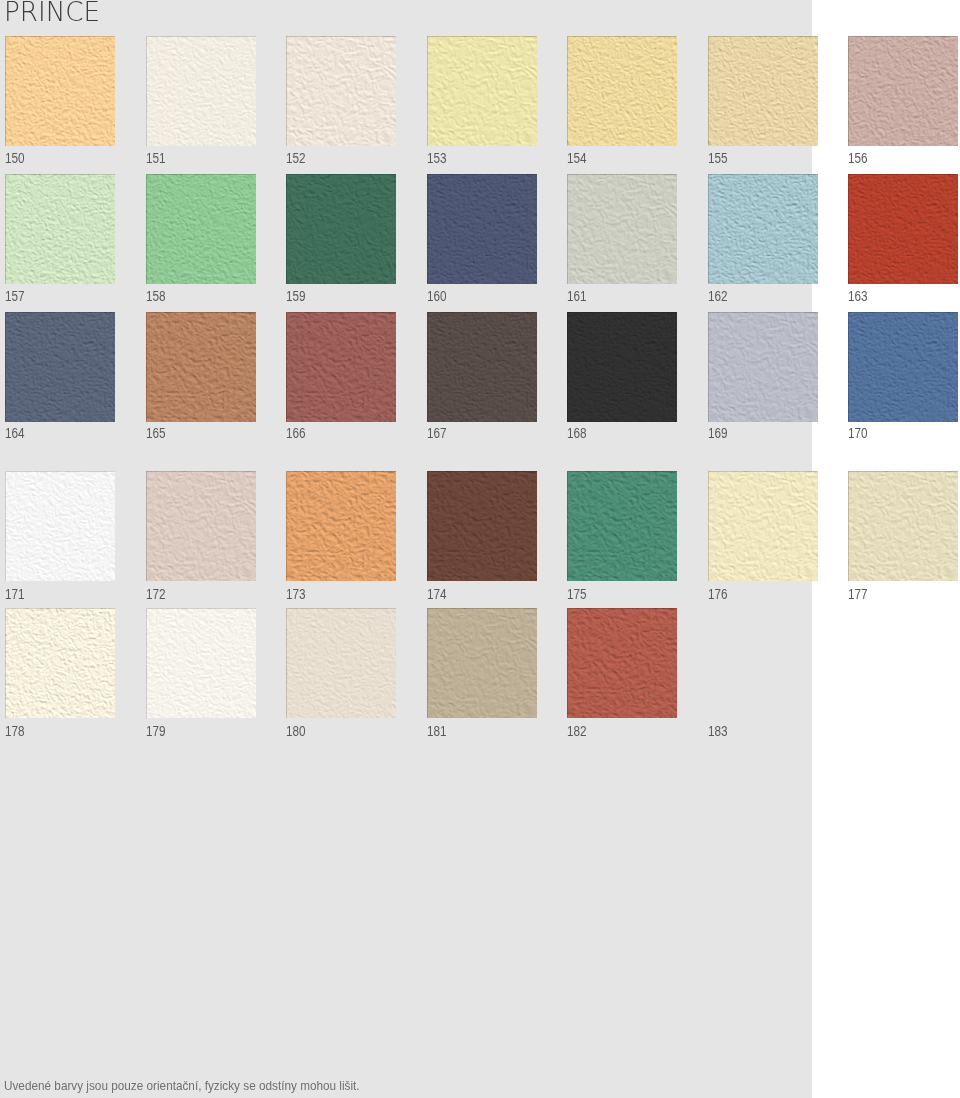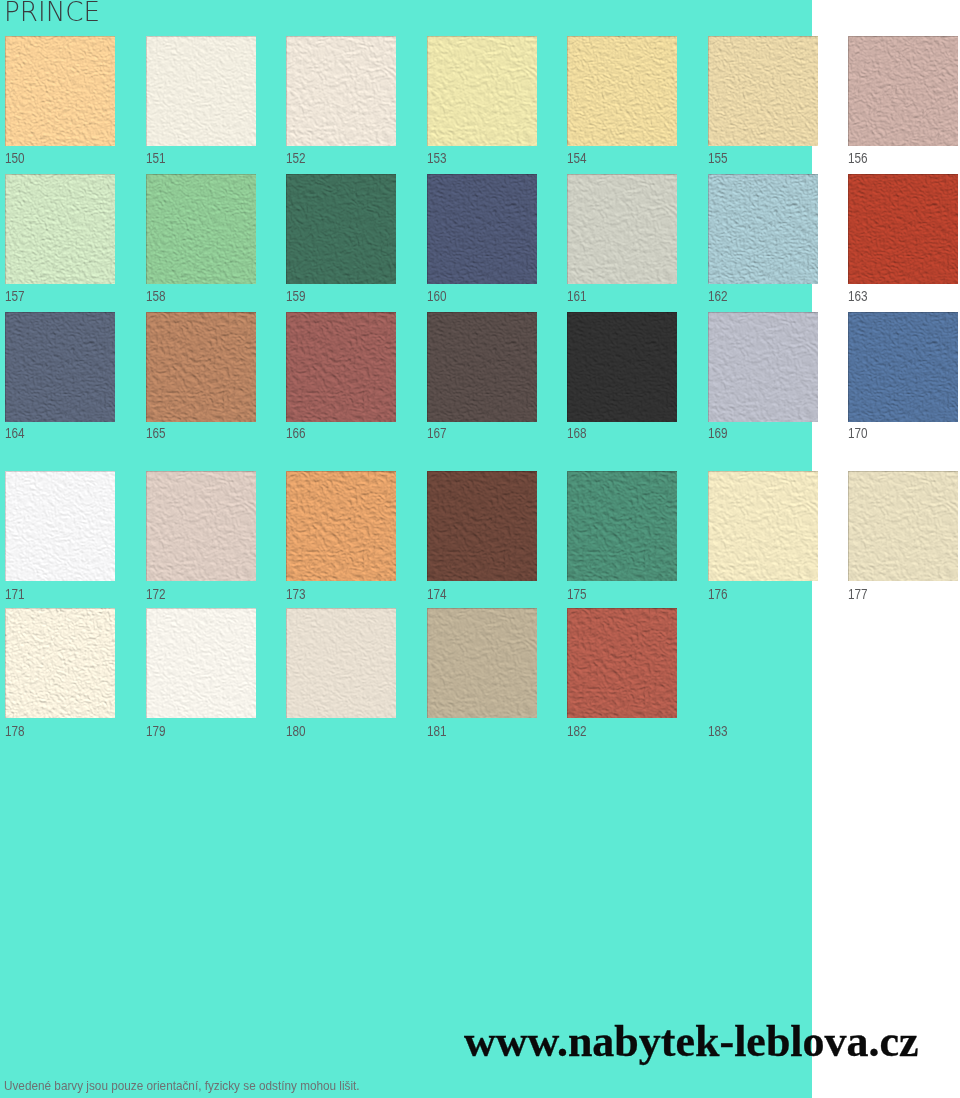--- a/index.html
+++ b/index.html
@@ -1,19 +1,19 @@
 <!DOCTYPE html>
 <html><head>
 <meta charset="utf-8">
 <title>PRINCE</title>
 <style>
   html,body{margin:0;padding:0;background:#ffffff;}
   body{width:960px;height:1098px;overflow:hidden;
        font-family:"Liberation Sans",sans-serif;}
-  #page{position:absolute;left:0;top:0;width:812px;height:1098px;background:#5eead4;}
+  #page{position:absolute;left:0;top:0;width:812px;height:1098px;background:#e5e5e5;}
 
   #title{position:absolute;left:3.5px;top:-4px;font-size:27px;font-weight:200;
          color:#3a3b3e;white-space:nowrap;letter-spacing:0px;
          font-family:"DejaVu Sans",sans-serif;
          transform:scaleX(0.97);transform-origin:left top;}
 
   .sw{position:absolute;width:110px;height:110px;overflow:hidden;}
   .sw svg{display:block;position:absolute;left:-16px;top:-16px;}
   .sw::after{content:"";position:absolute;inset:0;pointer-events:none;
              box-shadow:inset 1px 1px 0 rgba(0,0,0,0.16);}
@@ -334,15 +334,14 @@
       </div>
       <div class="lbl" style="left: 426.5px; top: 723.8px;">181</div>
       <div class="sw" style="left: 567px; top: 608px;">
         <svg width="142" height="142">
           <rect width="142" height="142" fill="#b05b4c" filter="url(#tex-j)"></rect>
         </svg>
       </div>
       <div class="lbl" style="left: 567px; top: 723.8px;">182</div>
       <div class="lbl" style="left: 707.5px; top: 723.8px;">183</div>
     </div>
-  <div id="site">www.nabytek-leblova.cz</div>
   <div id="disc">Uvedené barvy jsou pouze orientační, fyzicky se odstíny mohou lišit.</div>
 </div>
 
 </body></html>

